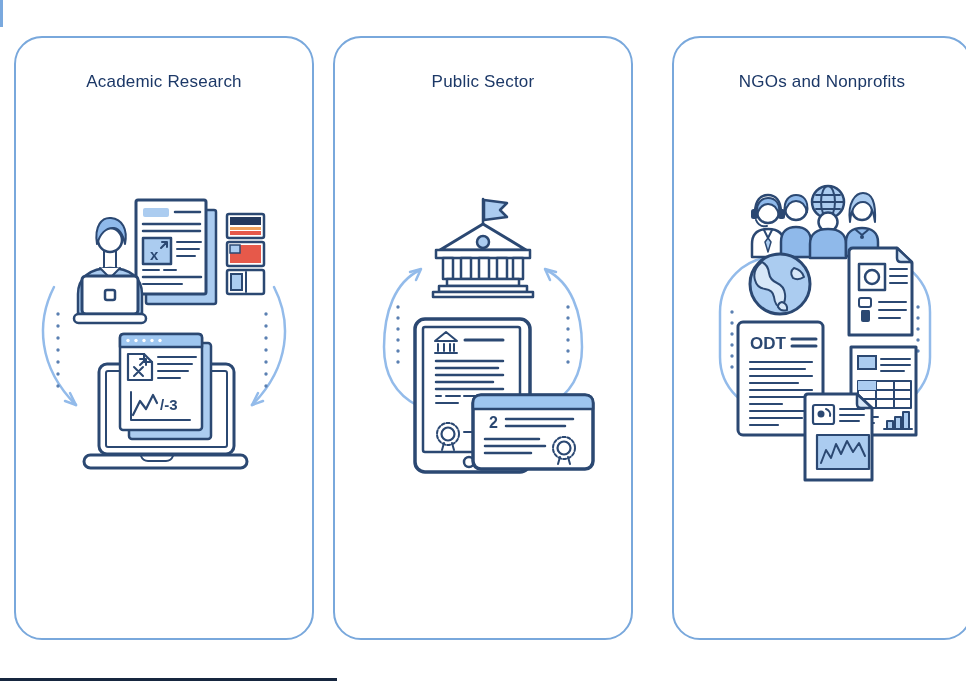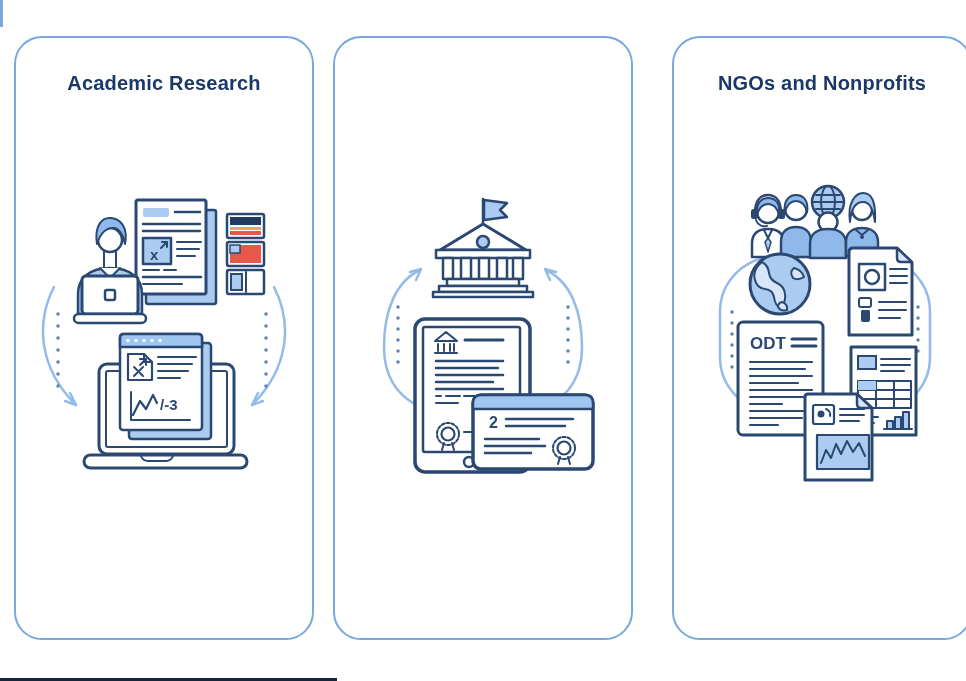--- a/index.html
+++ b/index.html
@@ -3,21 +3,21 @@
 <meta charset="utf-8">
 <style>
   html,body{margin:0;padding:0;background:#ffffff;}
   .canvas{position:relative;width:966px;height:681px;background:#ffffff;overflow:hidden;
           font-family:"Liberation Sans",sans-serif;}
   .edge-strip-top{position:absolute;left:0;top:0;width:3px;height:27px;background:#7aa9de;}
   .edge-strip-bottom{position:absolute;left:0;top:678px;width:337px;height:3px;background:#16263f;}
   .card{position:absolute;top:36px;width:300px;height:604px;box-sizing:border-box;
         border:2px solid #79a8dc;border-radius:28px;background:#ffffff;}
   .card-1{left:14px;} .card-2{left:333px;} .card-3{left:672px;}
-  .card-title{margin:0;padding-top:34px;text-align:center;font-size:20px;font-weight:bold;
+  .card-title{margin:0;padding-top:34px;text-align:center;font-size:17px;font-weight:normal;
               color:#1c3867;letter-spacing:.2px;}
   .illus{position:absolute;left:8px;top:144px;width:280px;height:300px;}
   .illus svg{width:280px;height:300px;display:block;}
   svg text{font-family:"Liberation Sans",sans-serif;}
   .svgtxt{fill:#2b4872;font-weight:700;}
   .ln{fill:none;stroke:#2b4872;stroke-width:2.5;stroke-linecap:round;stroke-linejoin:round;}
   .ln2{fill:none;stroke:#2b4872;stroke-width:2;stroke-linecap:round;stroke-linejoin:round;}
   .wf{fill:#ffffff;stroke:#2b4872;stroke-width:2.5;stroke-linecap:round;stroke-linejoin:round;}
   .bf{fill:#abccf0;stroke:#2b4872;stroke-width:2.5;stroke-linejoin:round;}
   .mb{fill:#8fb9ea;stroke:#2b4872;stroke-width:2.5;stroke-linejoin:round;}
@@ -118,20 +118,21 @@
           <path class="ln2" d="M134,175 h38 M134,182 h34 M134,189 h30 M134,196 h22"></path>
           <path class="ln2" d="M107,210 v28 h59"></path>
           <path class="ln w22" d="M109,233 L116,219 L122,227 L129,213 L133,221"></path>
           <text class="svgtxt" x="136" y="228" font-size="15">/-3</text>
         </g>
       </svg>
     </div>
   </section>
 
   <section class="card card-2">
+    <h2 class="card-title">Public Sector</h2>
     <div class="illus">
       <svg viewBox="0 0 280 300">
         <g>
           <path class="arc" d="M77,88 C52,100 41,130 41,165 C41,192 52,212 75,224"></path>
           <path class="arc" d="M78,87 L67,90 M78,87 L73,98"></path>
         </g>
         <g>
           <path class="arc" d="M203,88 C228,100 239,130 239,165 C239,192 228,212 205,224"></path>
           <path class="arc" d="M202,87 L213,90 M202,87 L207,98"></path>
         </g>

